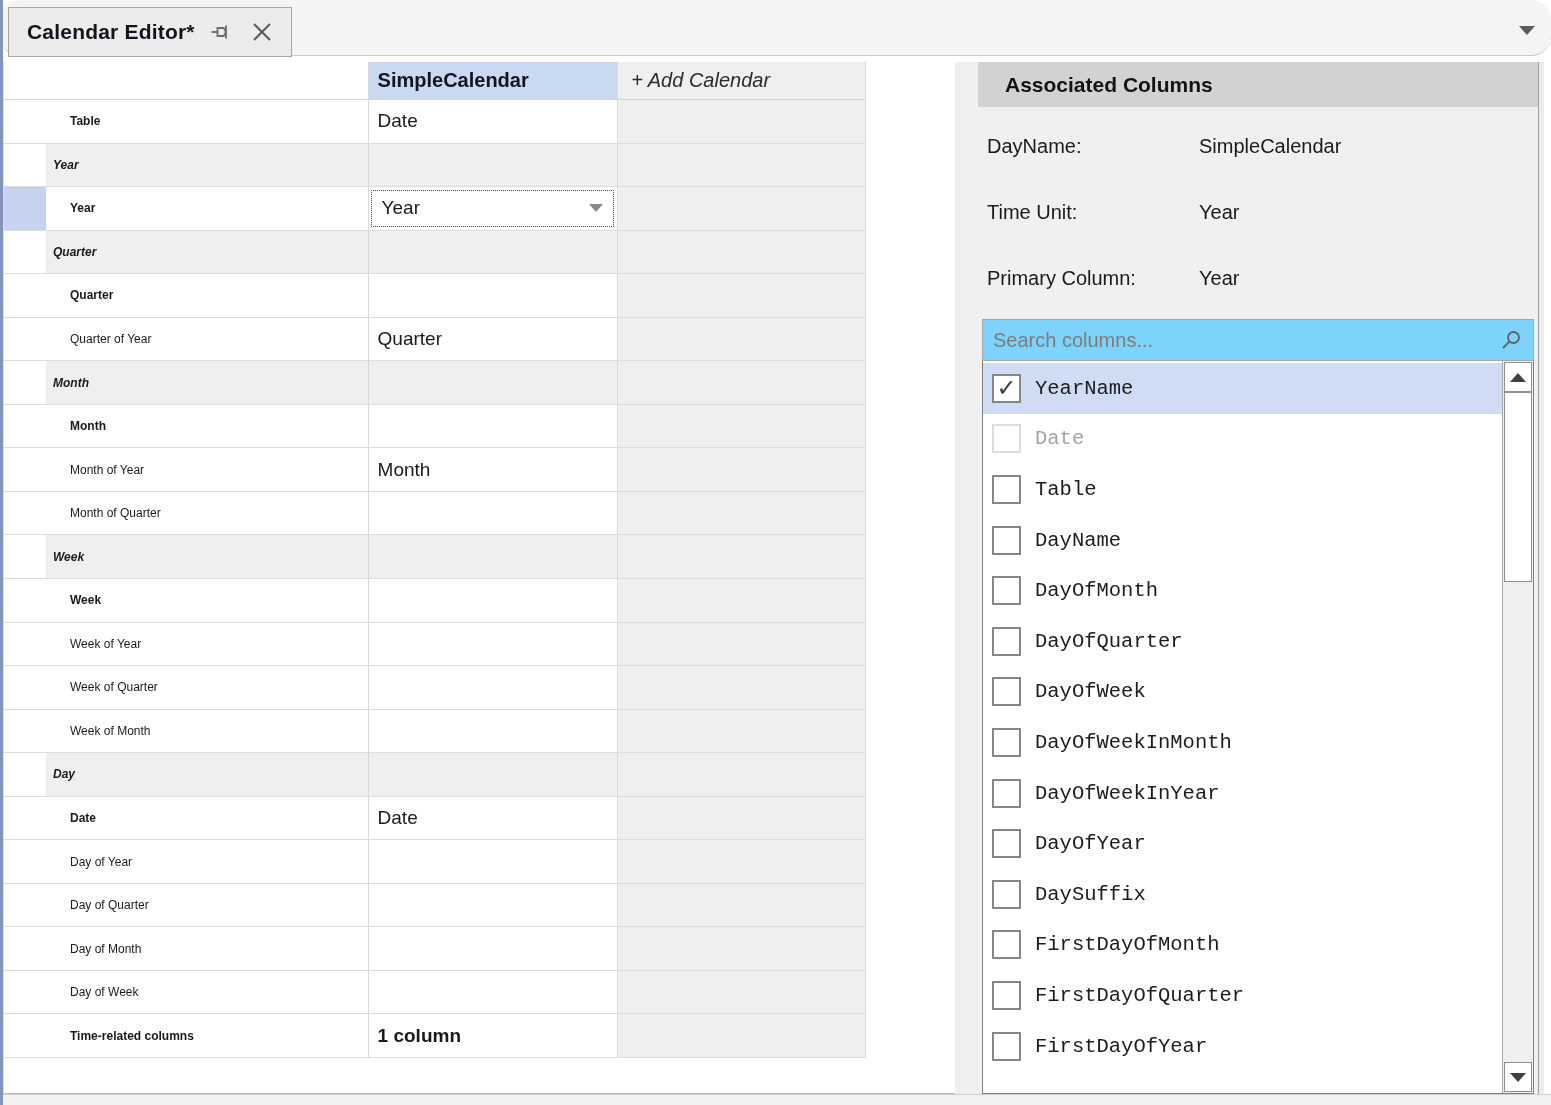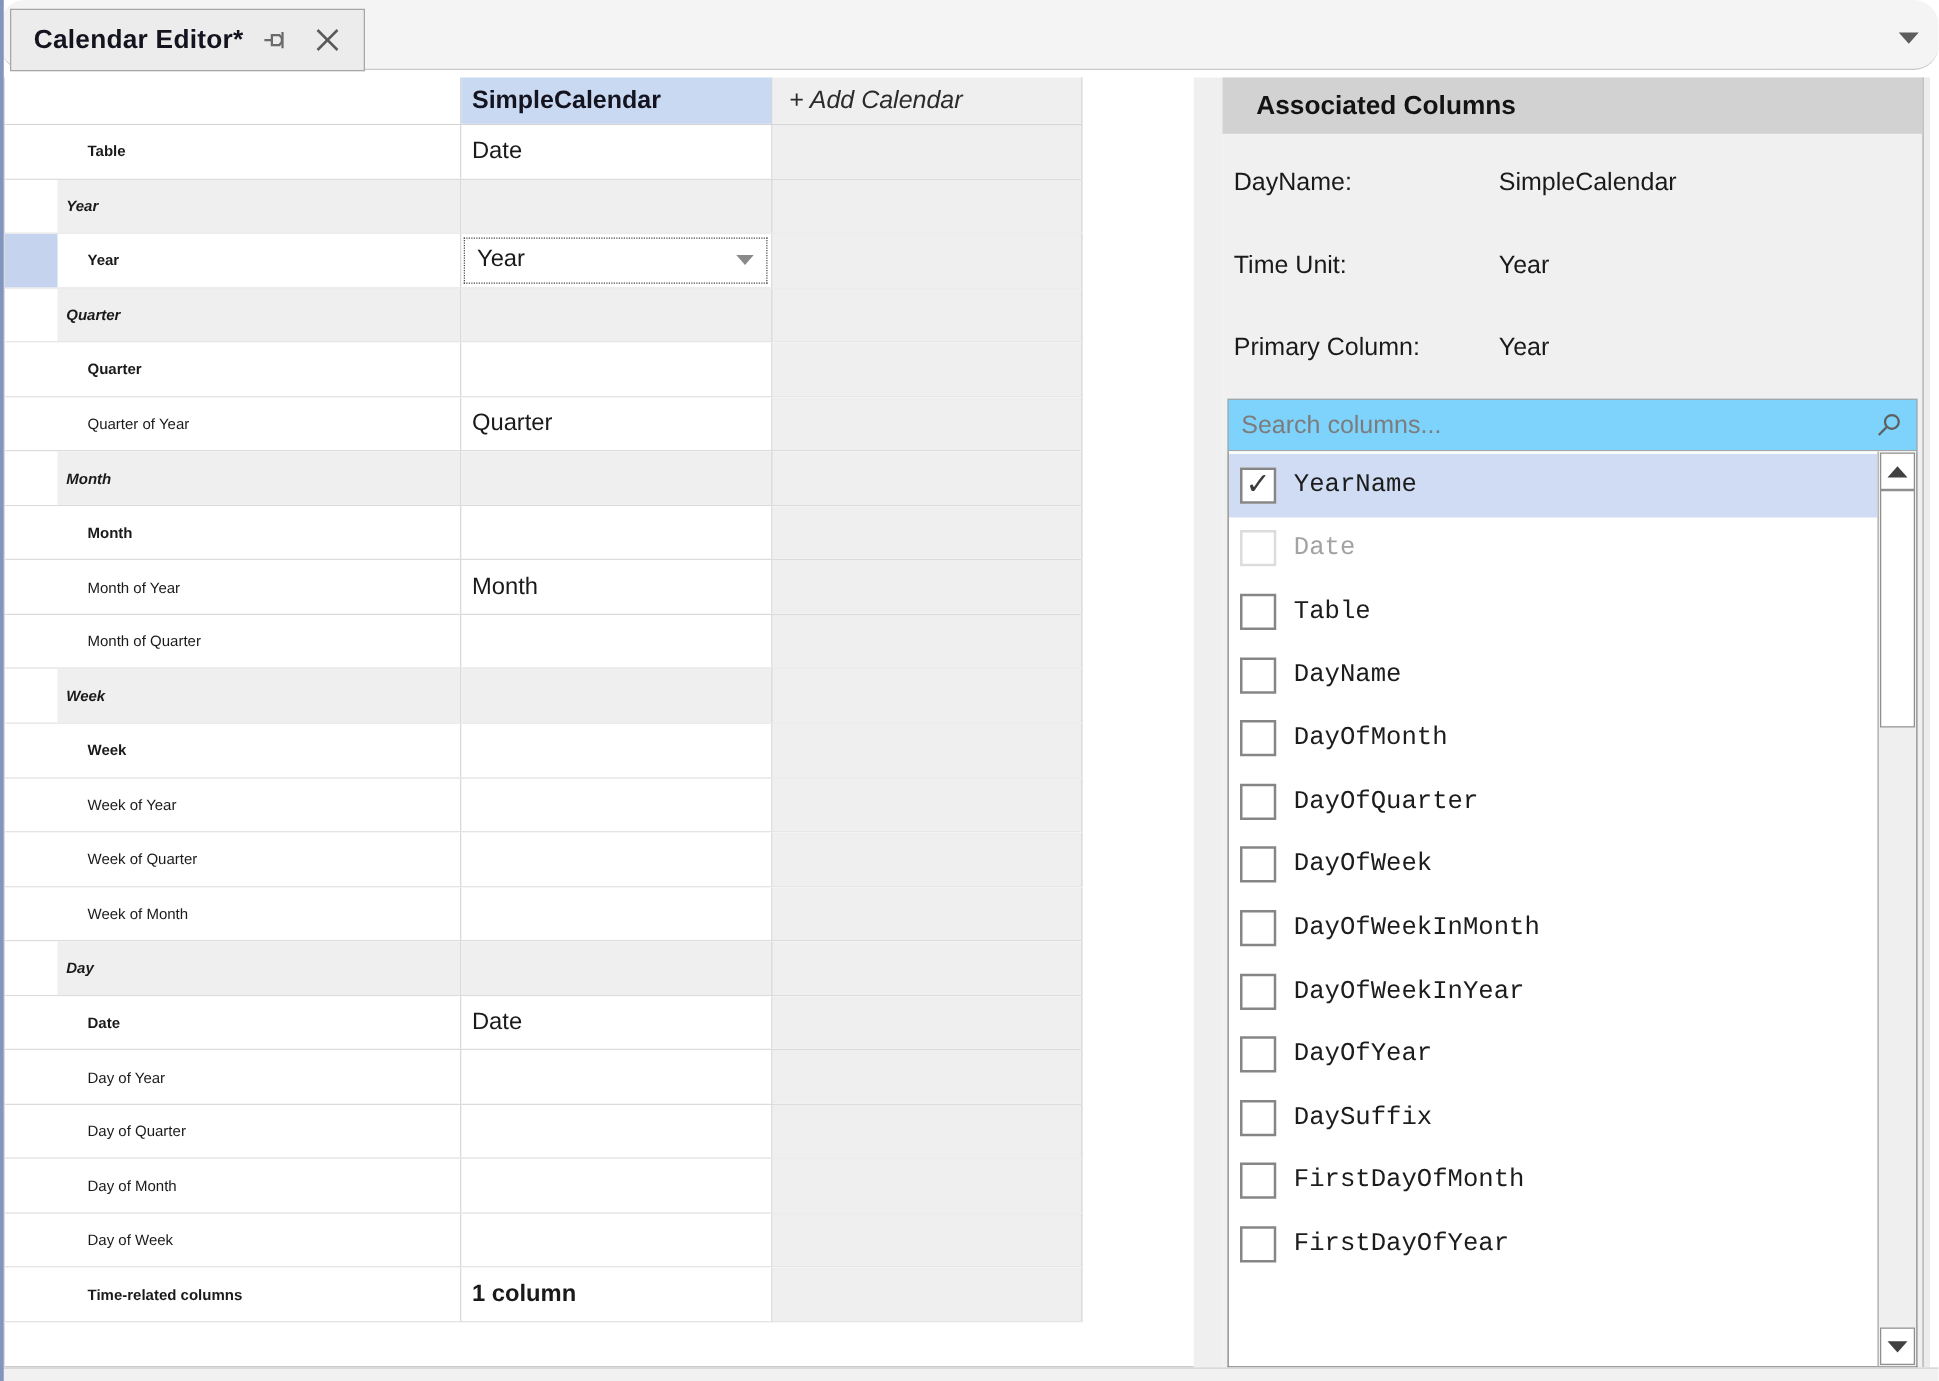--- a/index.html
+++ b/index.html
@@ -488,20 +488,26 @@
               <div class="list-item">
     <span class="checkbox">
                   <span class="check-glyph">✓</span>
                 </span>
     <span class="col-name">FirstDayOfMonth</span>
   </div>
               <div class="list-item">
     <span class="checkbox">
                   <span class="check-glyph">✓</span>
                 </span>
+    <span class="col-name">FirstDayOfQuarter</span>
+  </div>
+              <div class="list-item">
+    <span class="checkbox">
+                  <span class="check-glyph">✓</span>
+                </span>
     <span class="col-name">FirstDayOfYear</span>
   </div>
             </div>
           <div class="sbar">
             <div class="sbtn up">
                 <span class="tri-up"></span>
               </div>
             <div class="sthumb"></div>
             <div class="sbtn down">
                 <span class="tri-down"></span>

